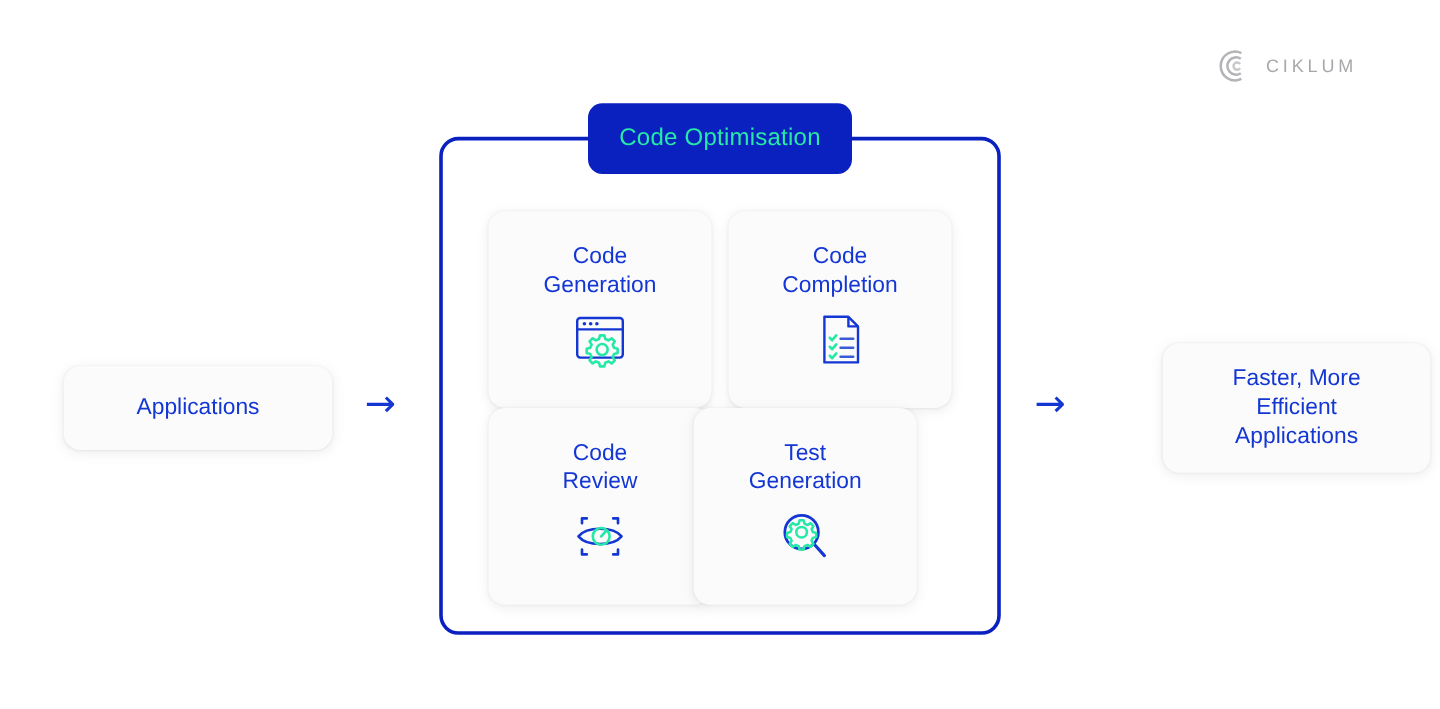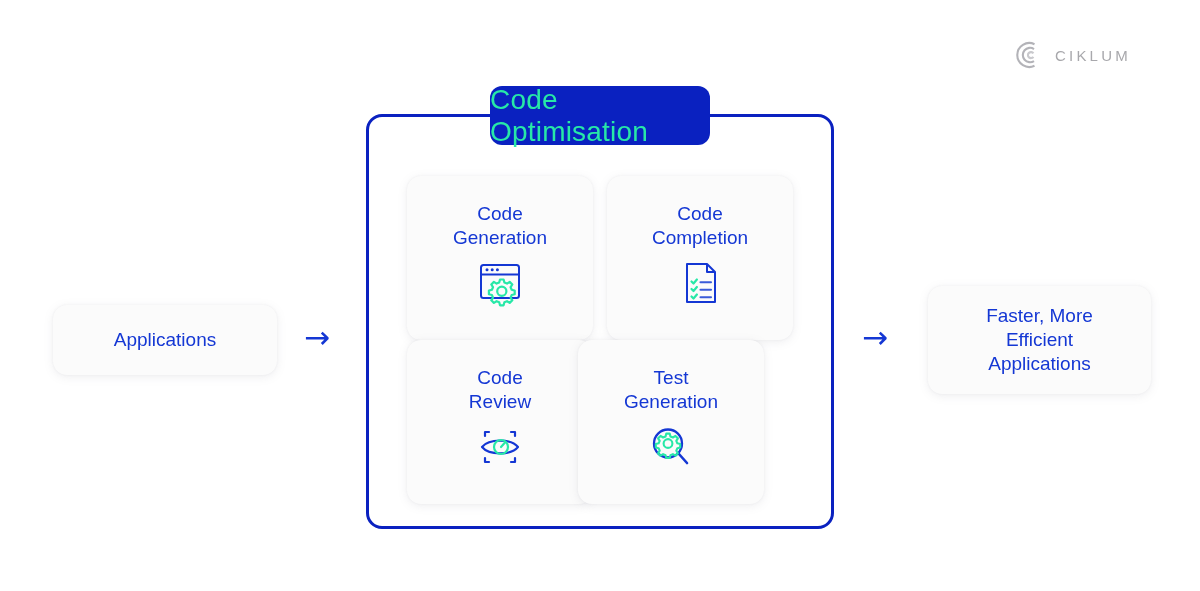--- a/index.html
+++ b/index.html
@@ -56,21 +56,21 @@
   
   #applications-card {
     left: 53px;
     top: 305px;
     width: 224px;
     height: 70px;
   }
 
   
   #outcome-card {
-    left: 928px;
+    left: 969px;
     top: 286px;
     width: 223px;
     height: 108px;
   }
 
   
   .arrow {
     position: absolute;
     color: #1437d4;
     font-size: 31px;
@@ -101,21 +101,21 @@
     height: 59px;
     background: #0a21c0;
     border-radius: 12px;
     display: flex;
     align-items: center;
     justify-content: center;
     z-index: 5;
   }
   #title-badge .badge-text {
     color: #27e8a7;
-    font-size: 28px;
+    font-size: 20px;
     letter-spacing: 0.2px;
   }
   .feature-card {
     width: 186px;
     height: 164px;
     padding-top: 26px;
     justify-content: flex-start;
   }
   #card-code-generation { left: 407px; top: 176px; }
   #card-code-completion { left: 607px; top: 176px; }

